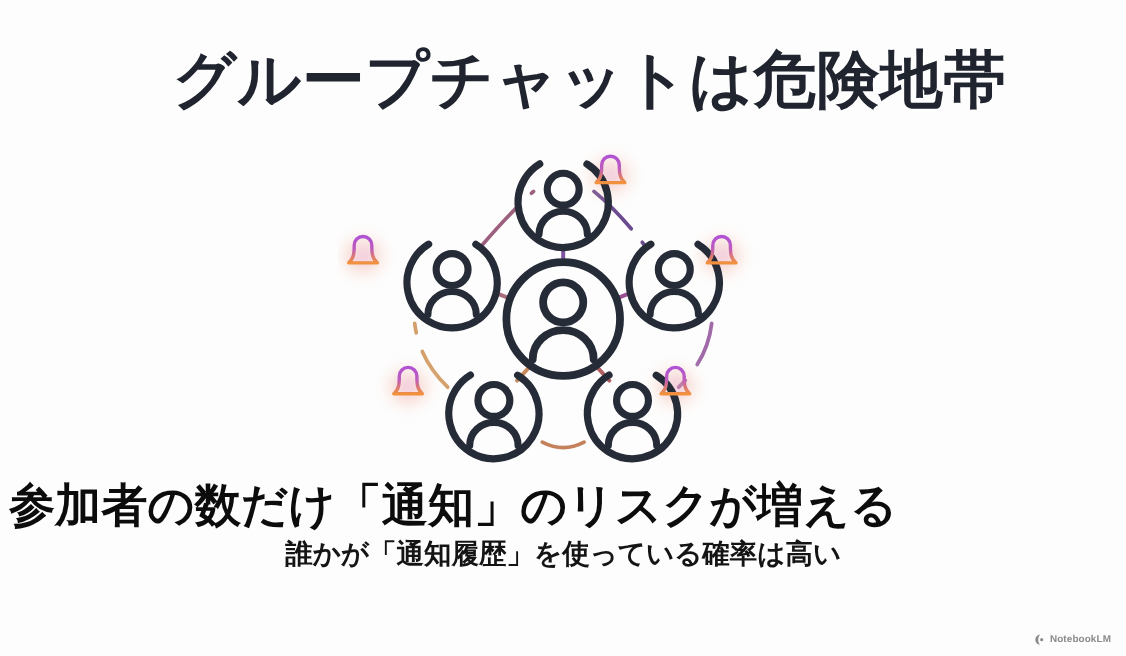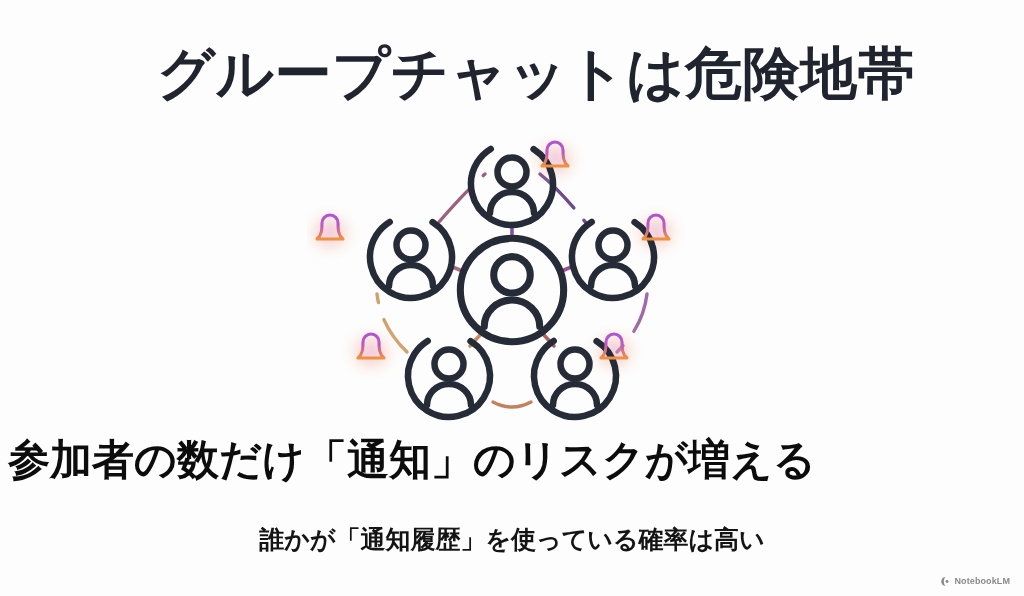--- a/index.html
+++ b/index.html
@@ -59,21 +59,21 @@
     text-align: center;
     font-size: 42px;
     line-height: 1.1;
     font-weight: 700;
     color: #0c0c0c;
     letter-spacing: 0px;
     white-space: nowrap;
   }
   .caption {
     position: absolute;
-    top: 525px;
+    top: 490px;
     left: 0;
     width: 1024px;
     text-align: center;
     font-size: 25px;
     line-height: 1.15;
     font-weight: 700;
     color: #141414;
     white-space: nowrap;
   }
 

